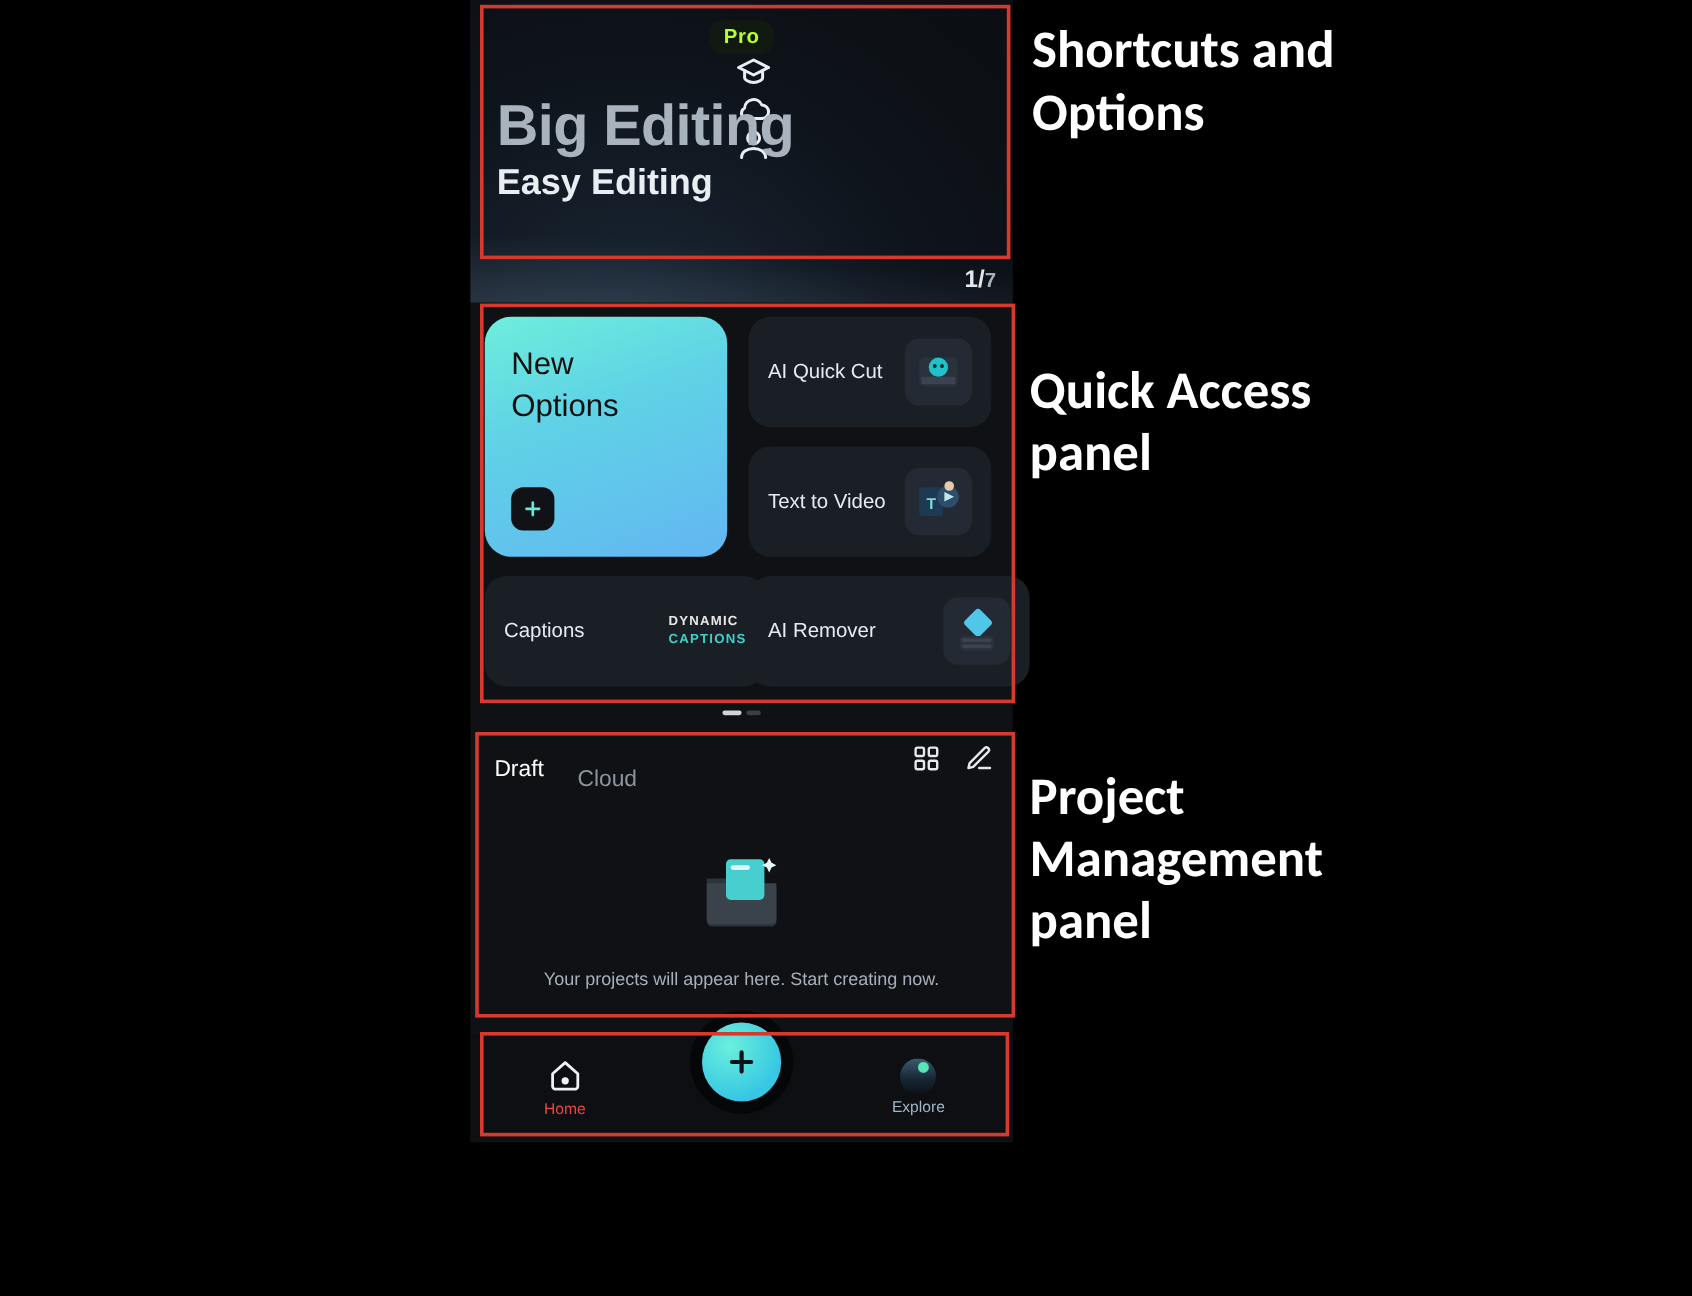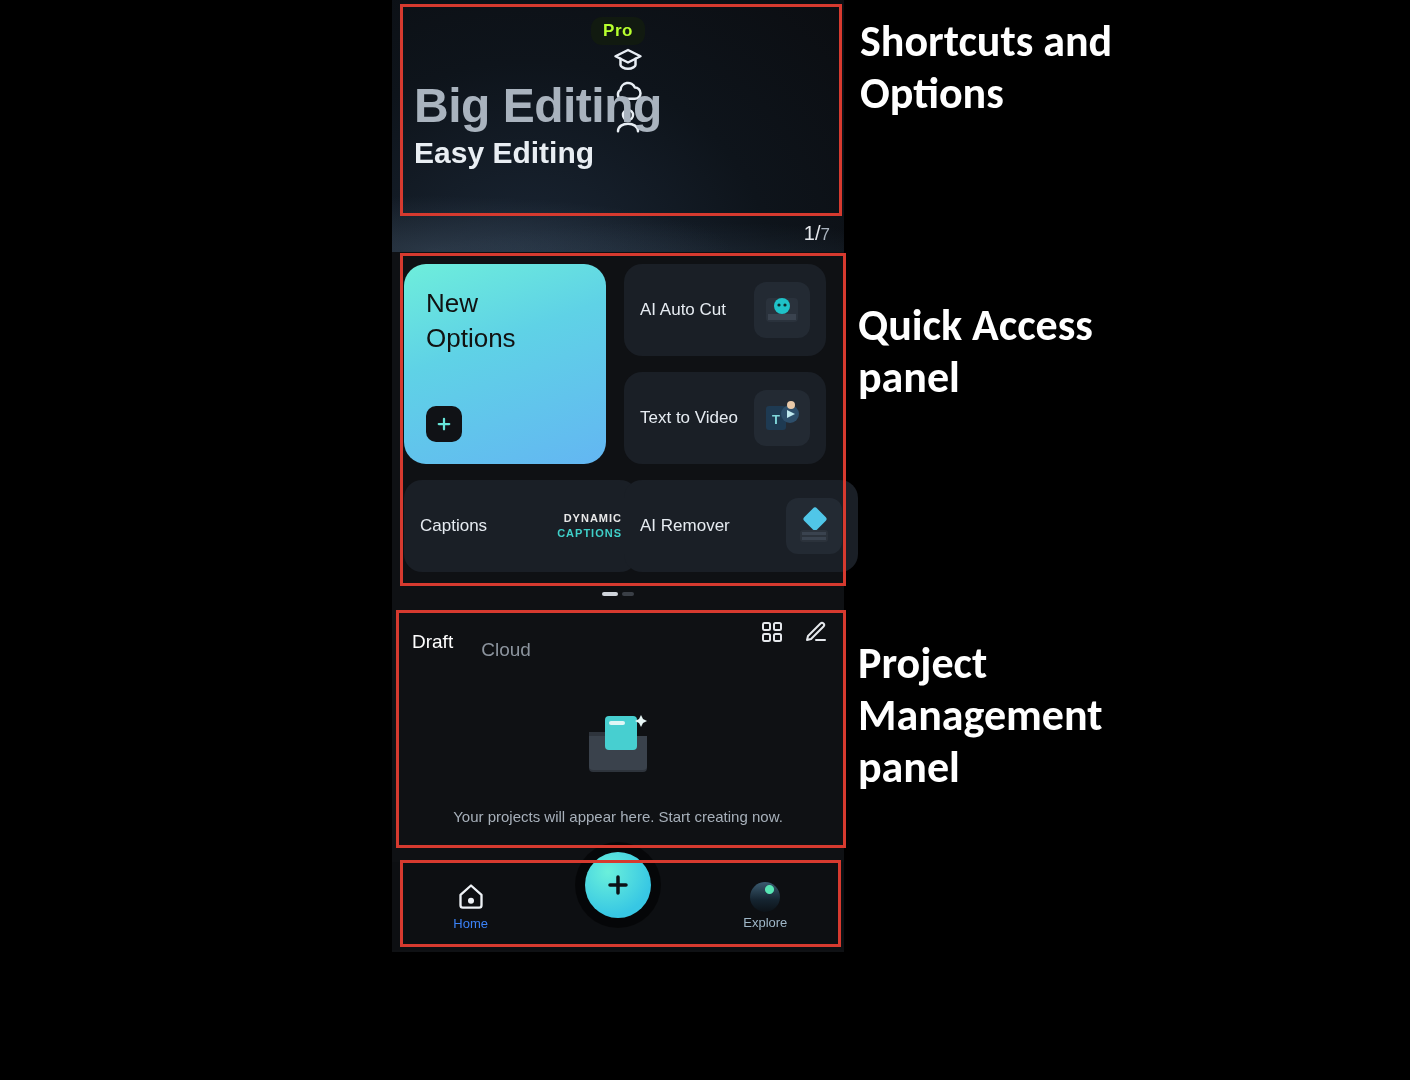--- a/index.html
+++ b/index.html
@@ -70,21 +70,21 @@
     color: #a9b3be;
     letter-spacing: -0.5px;
   }
   .banner-h2 {
     position: absolute; left: 22px; top: 136px;
     font-size: 30px; font-weight: 800;
     color: #e9eef3;
   }
   .page-indicator {
     position: absolute; right: 14px; top: 222px;
-    color: #e5e8ec; font-size: 20px; font-weight: 400;
+    color: #e5e8ec; font-size: 20px; font-weight: 700;
   }
   .page-indicator .total { color: #a9b3be; font-size: 17px;}
 
   
   .qa-red { left: 400px; top: 253px; width: 446px; height: 333px; }
   .qa-grid {
     position: absolute; left: 12px; top: 264px;
     width: 428px; display: grid;
     grid-template-columns: 202px 202px;
     grid-gap: 16px 18px;
@@ -117,21 +117,21 @@
     color: #e6ebf1;
     font-size: 17px;
     height: 92px;
   }
   .tile-full { width: 202px; }
   .row2 {
     position: absolute; left:12px; top:480px; width:428px;
     display:grid; grid-template-columns:202px 202px; grid-gap:18px;
   }
   .tool-icon { width: 56px; height: 56px; border-radius: 12px; display:flex; align-items:center; justify-content:center; background:#232a33; }
-  .dyn-caps { font-size:11px; font-weight:800; line-height:1.4; text-align:right;}
+  .dyn-caps { font-size:11px; font-weight:800; line-height:1.4; text-align:left;}
   .dyn-caps .l1 { color:#e8e8e8; letter-spacing:1px;}
   .dyn-caps .l2 { color:#3fd0c9; letter-spacing:1px;}
   .carousel-dots {
     position:absolute; left:50%; top:592px; transform:translateX(-50%);
     display:flex; gap:4px;
   }
   .carousel-dots .d1 { width:16px; height:4px; background:#cfd4da; border-radius:2px;}
   .carousel-dots .d2 { width:12px; height:4px; background:#3a3f46; border-radius:2px;}
 
   
@@ -155,21 +155,21 @@
     position:absolute; left:0; top:862px; width:452px; height:88px;
     background:#0d0f12; display:flex; align-items:center; justify-content:space-around;
   }
   .fab {
     position:absolute; left:50%; top:852px; transform:translateX(-50%);
     width:66px; height:66px; border-radius:50%;
     background: radial-gradient(circle at 35% 30%, #6af0db, #37c7e4 70%);
     display:flex; align-items:center; justify-content:center;
     box-shadow: 0 0 0 10px rgba(0,0,0,.55);
   }
-  .mb-item { display:flex; flex-direction:column; align-items:center; gap:3px; color:#3b82f6; font-size:13px; width:100px;}
+  .mb-item { display:flex; flex-direction:column; align-items:center; gap:3px; color:#ef4444; font-size:13px; width:100px;}
   .mb-item.explore { color:#9fb7c8;}
   .explore-thumb { width:30px; height:30px; border-radius:50%; background: radial-gradient(circle at 65% 25%, #58e6b4 0 4px, transparent 5px), linear-gradient(180deg,#3b5b70 0%, #152430 60%, #0c1218 100%); position:relative;}
 
   
   .callout {
     position:absolute; color:#fff; font-family: "Segoe UI", Calibri, Arial, sans-serif; font-size:44px; font-weight:600; line-height:1.18;
   }
 </style>
 </head>
 <body>
@@ -211,21 +211,21 @@
       <div class="tile-new">
         <div class="label" style="white-space:pre-line;">New
 Options</div>
         <div class="plus-chip">
           <svg width="18" height="18" viewBox="0 0 24 24">
               <path d="M12 5v14M5 12h14" stroke="#67e6da" stroke-width="3" stroke-linecap="round"></path>
             </svg>
         </div>
       </div>
       <div class="tile-dark">
-        <span>AI Auto Cut</span>
+        <span>AI Quick Cut</span>
         <span class="tool-icon">
           <svg width="40" height="40" viewBox="0 0 40 40">
             <rect x="4" y="8" width="32" height="24" rx="4" fill="#2a323c"></rect>
             <rect x="6" y="24" width="28" height="6" fill="#3a434f"></rect>
             <circle cx="20" cy="16" r="8" fill="#1fc2c8"></circle>
             <circle cx="17" cy="15" r="1.6" fill="#0b2a2a"></circle>
             <circle cx="23" cy="15" r="1.6" fill="#0b2a2a"></circle>
           </svg>
         </span>
       </div>

